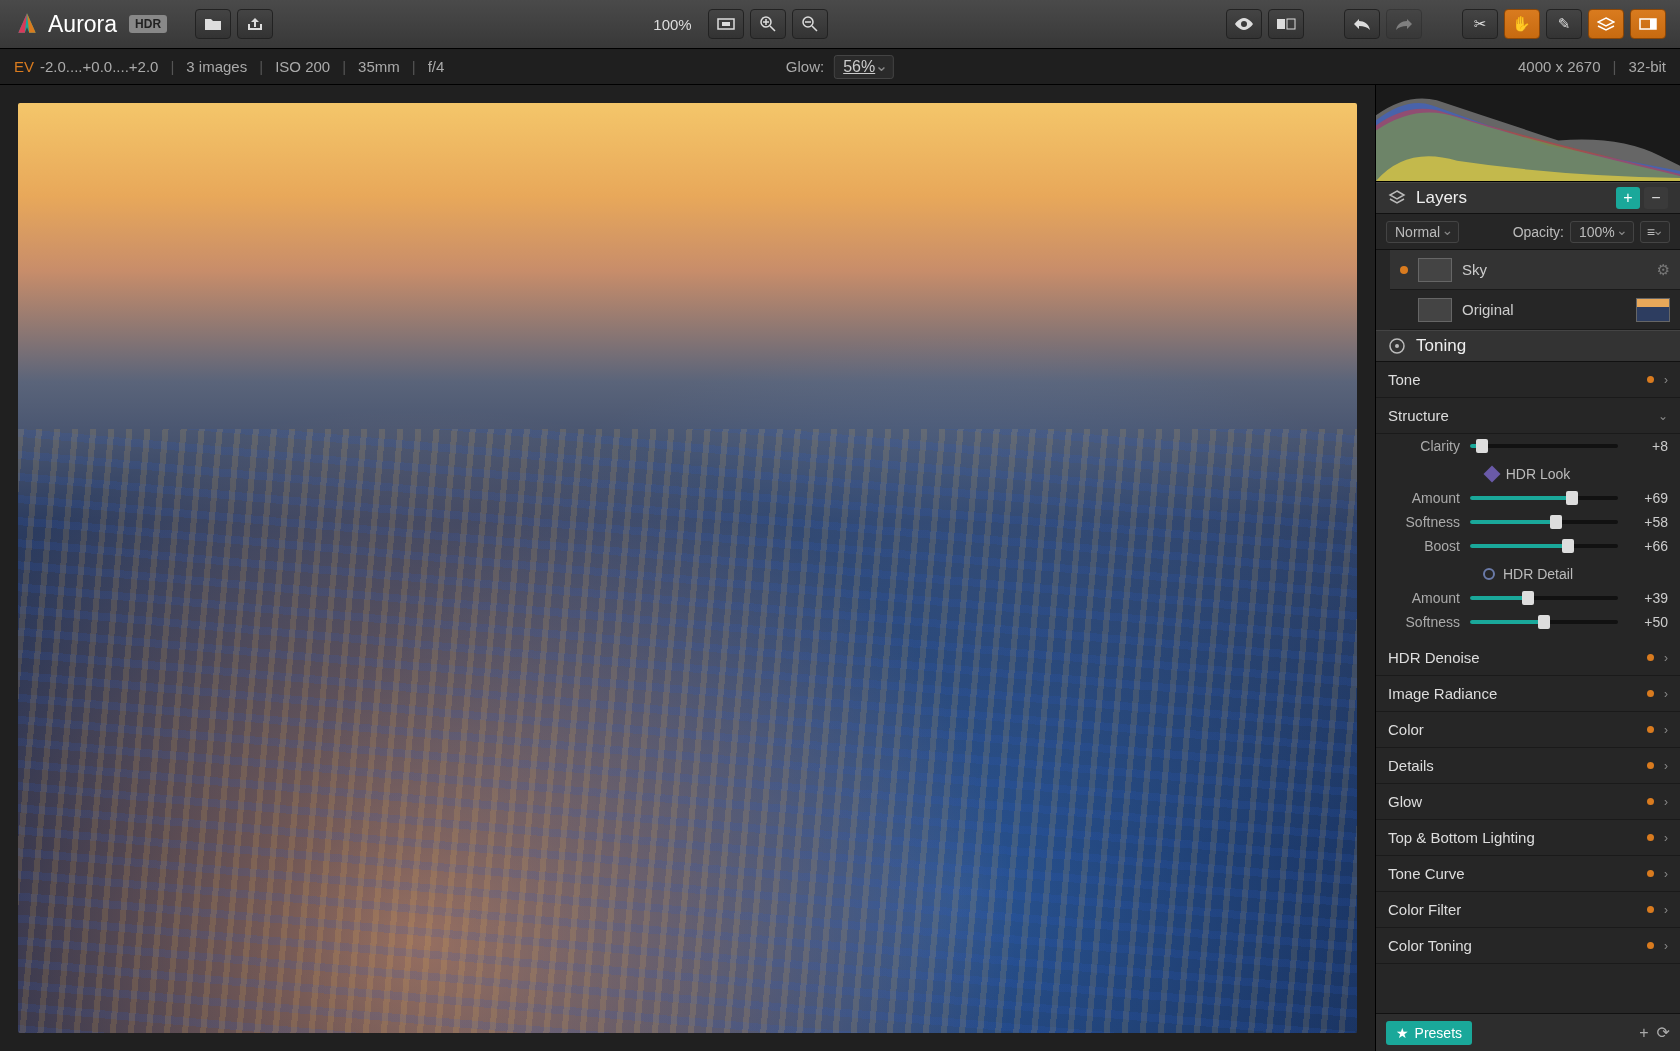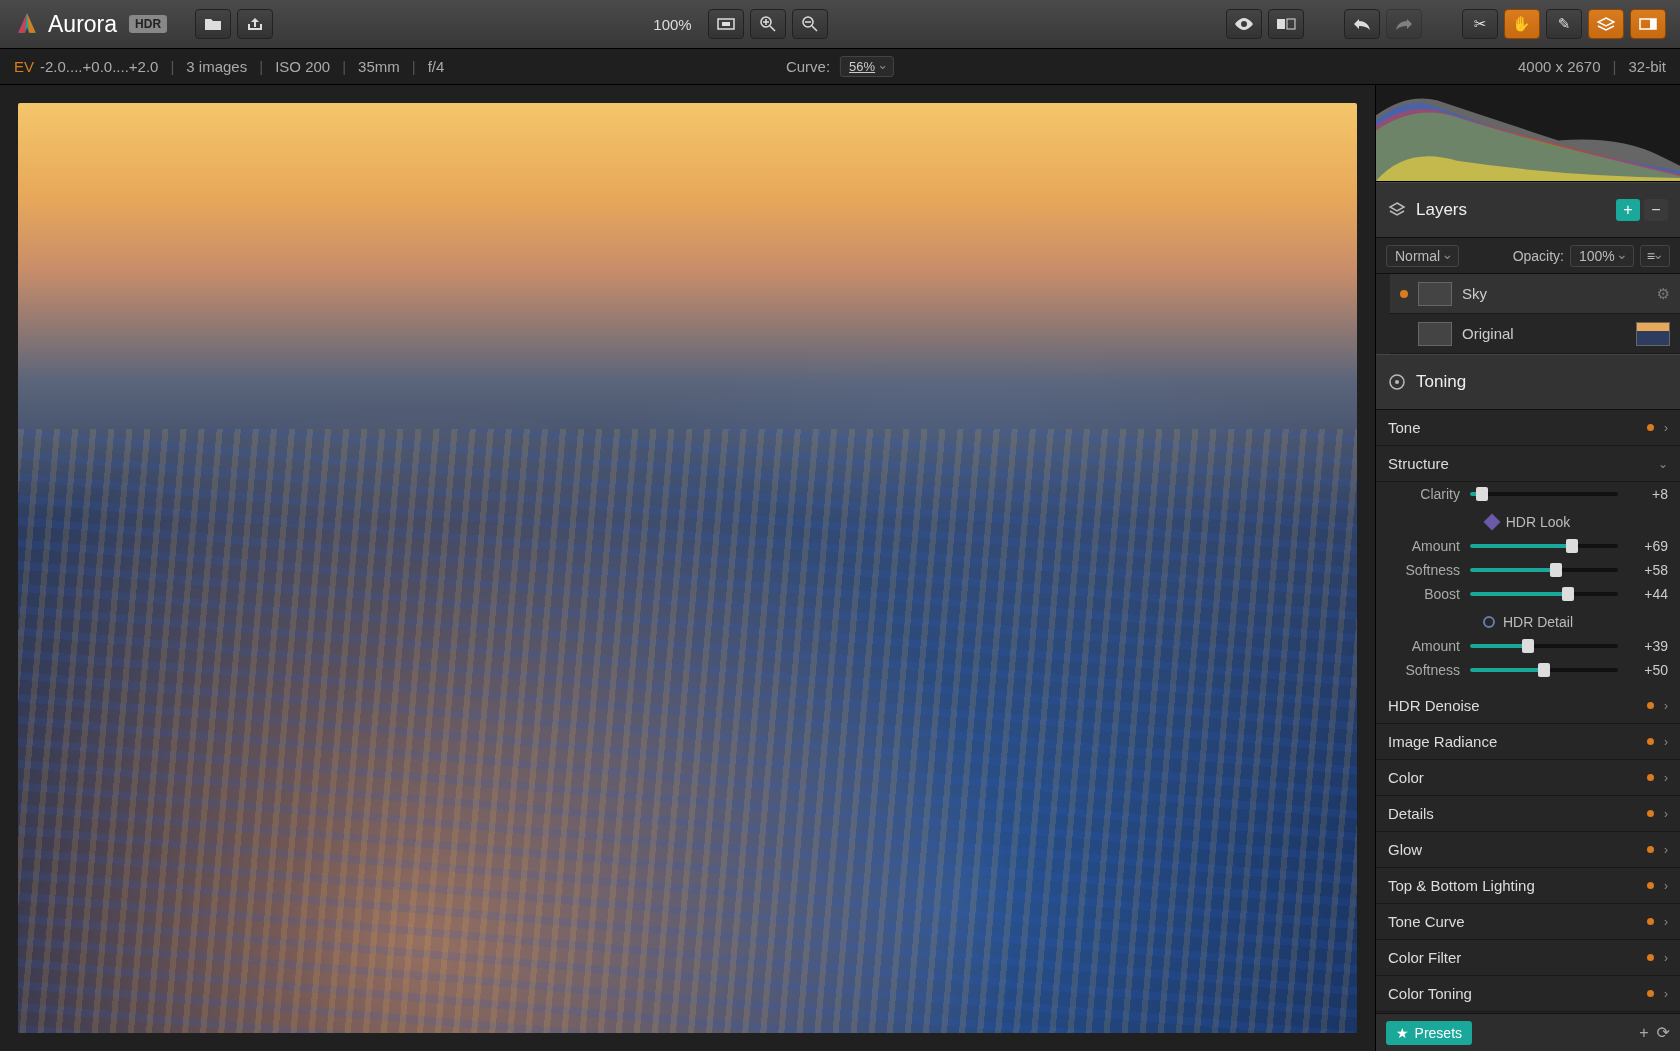--- a/index.html
+++ b/index.html
@@ -25,21 +25,21 @@
 .tb-text { color:#ddd; font-size:15px; padding:0 10px; }
 
 
 .info-bar {
   height: 36px; background: #1f1f1f; display: flex; align-items: center;
   padding: 0 14px; font-size: 15px; color: #aaa; border-bottom: 1px solid #000;
 }
 .info-bar .ev-label { color: #d97b1f; margin-right: 6px; }
 .info-bar .sep { margin: 0 12px; color: #555; }
 .info-center { position: absolute; left: 50%; transform: translateX(-50%); display:flex; align-items:center; gap:10px; }
-.zoom-select { background:#2a2a2a; border:1px solid #444; color:#ccc; padding:2px 18px 2px 8px; border-radius:3px; font-size:13px; position:relative;text-decoration:underline; }
+.zoom-select { background:#2a2a2a; border:1px solid #444; color:#ccc; padding:2px 18px 2px 8px; border-radius:3px; font-size:16px; position:relative;text-decoration:underline; }
 .info-right { margin-left:auto; display:flex; align-items:center; }
 
 
 .workspace { display: flex; height: calc(100% - 85px); }
 .canvas-area { flex: 1; background: #202020; display: flex; align-items: center; justify-content: center; padding: 18px; }
 .canvas {
   width: 100%; height: 100%; border-radius: 2px;
   background:
     linear-gradient(180deg, #f4c66a 0%, #e8a85a 10%, #c88d6a 18%, #5a647a 30%, #2d3d60 45%, #1f3055 60%, #13244a 80%),
     radial-gradient(ellipse at 30% 90%, rgba(255,150,40,.55), transparent 45%),
@@ -56,21 +56,21 @@
 
 
 .right-panel { width: 305px; background: #262626; display: flex; flex-direction: column; border-left:1px solid #000; }
 .histogram {
   height: 97px; background: #1a1a1a; position: relative; overflow: hidden;
   border-bottom:1px solid #000;
 }
 .histogram svg { width:100%; height:100%; }
 
 .section-header {
-  height: 56px; background: #333; display: flex; align-items: center;
+  height: 32px; background: #333; display: flex; align-items: center;
   padding: 0 12px; border-top:1px solid #444; border-bottom:1px solid #111;
 }
 .section-header .icon { width:18px; height:18px; margin-right:10px; color:#bbb; }
 .section-header .title { color:#eee; font-size:17px; flex:1; }
 .sq-btn {
   width:24px; height:22px; display:flex; align-items:center; justify-content:center;
   border-radius:3px; margin-left:4px; cursor:pointer; font-size:16px; color:#ddd;
 }
 .sq-btn.teal { background:#1aa89a; color:#fff; }
 .sq-btn.dim { background:#3a3a3a; }
@@ -240,21 +240,21 @@
   <span class="sep">|</span>
   <span>3 images</span>
   <span class="sep">|</span>
   <span>ISO 200</span>
   <span class="sep">|</span>
   <span>35mm</span>
   <span class="sep">|</span>
   <span>f/4</span>
 
   <div class="info-center">
-    <span>Curve:</span>
+    <span>Glow:</span>
     <span class="zoom-select dd">56%</span>
   </div>
 
   <div class="info-right">
     <span>4000 x 2670</span>
     <span class="sep">|</span>
     <span>32-bit</span>
   </div>
 </div>
 
@@ -354,21 +354,21 @@
             <div class="slider-thumb" style="left:58%"></div>
           </div>
         <span class="val">+58</span>
       </div>
       <div class="slider-row">
         <span class="label">Boost</span>
         <div class="slider-track">
             <div class="slider-fill" style="width:66%"></div>
             <div class="slider-thumb" style="left:66%"></div>
           </div>
-        <span class="val">+44</span>
+        <span class="val">+66</span>
       </div>
 
       <div class="sub-header">
         <span class="circ"></span>
         <span>HDR Detail</span>
       </div>
       <div class="slider-row">
         <span class="label">Amount</span>
         <div class="slider-track">
             <div class="slider-fill" style="width:39%"></div>

